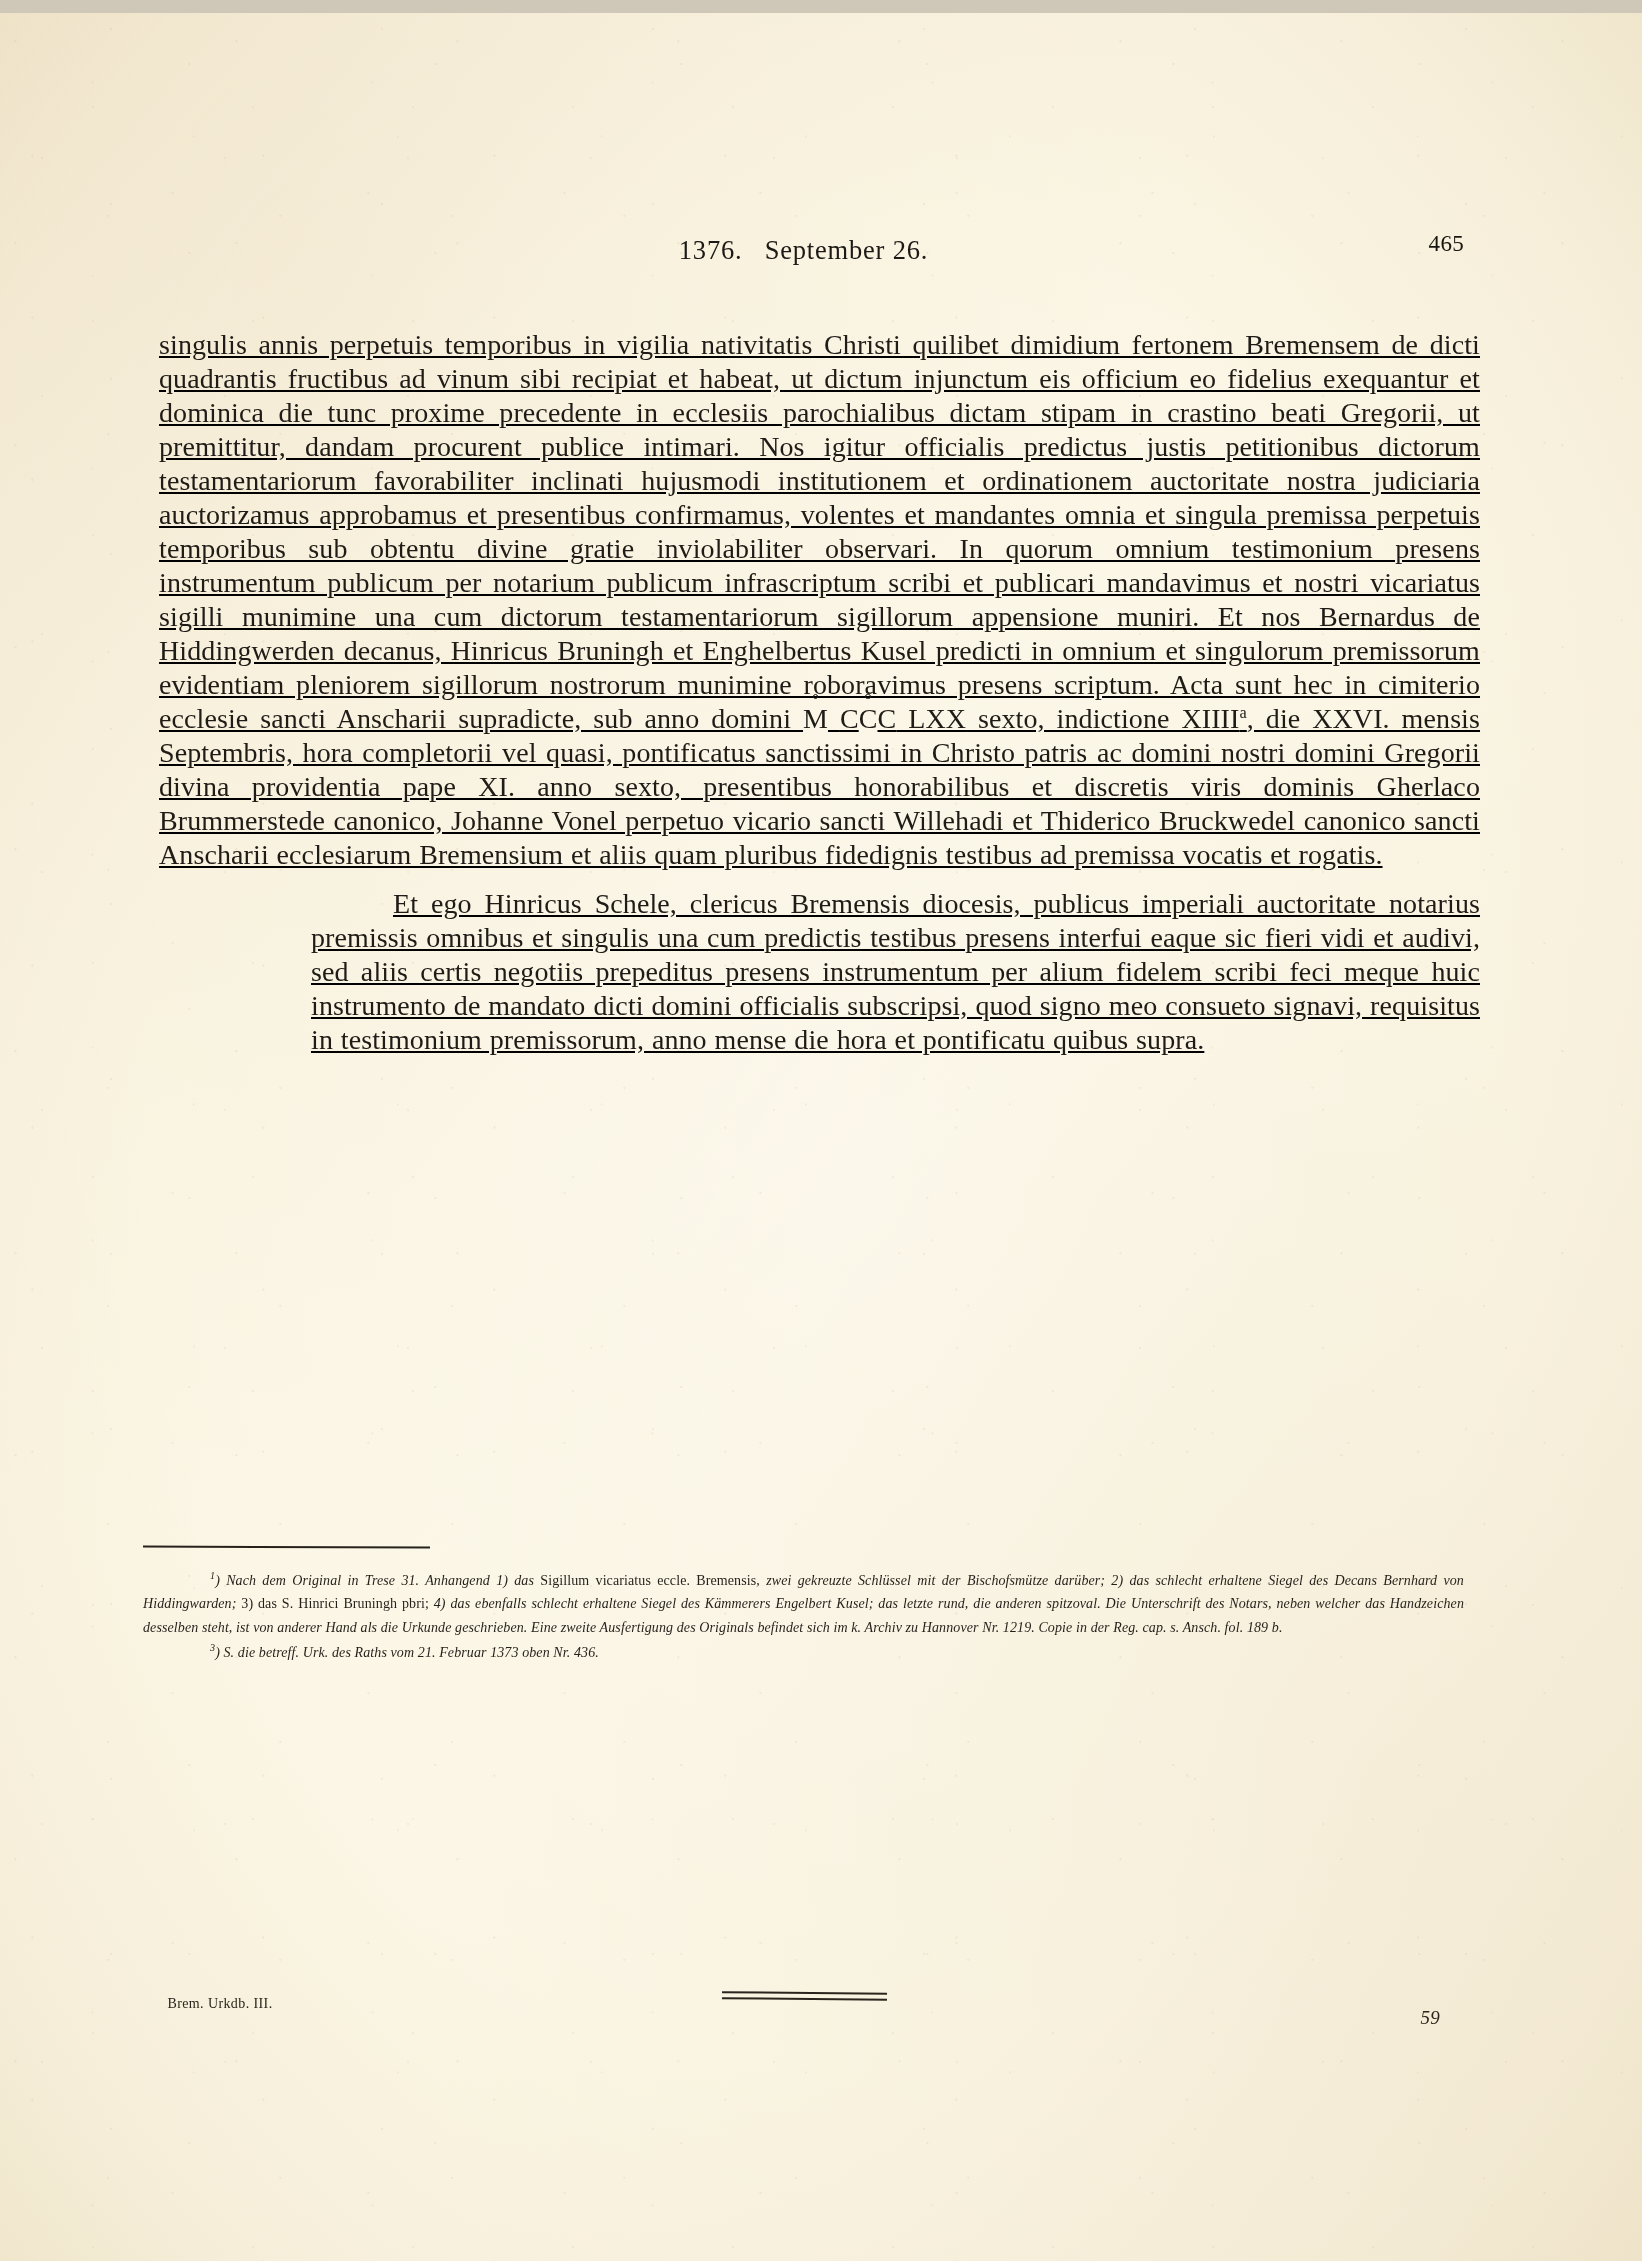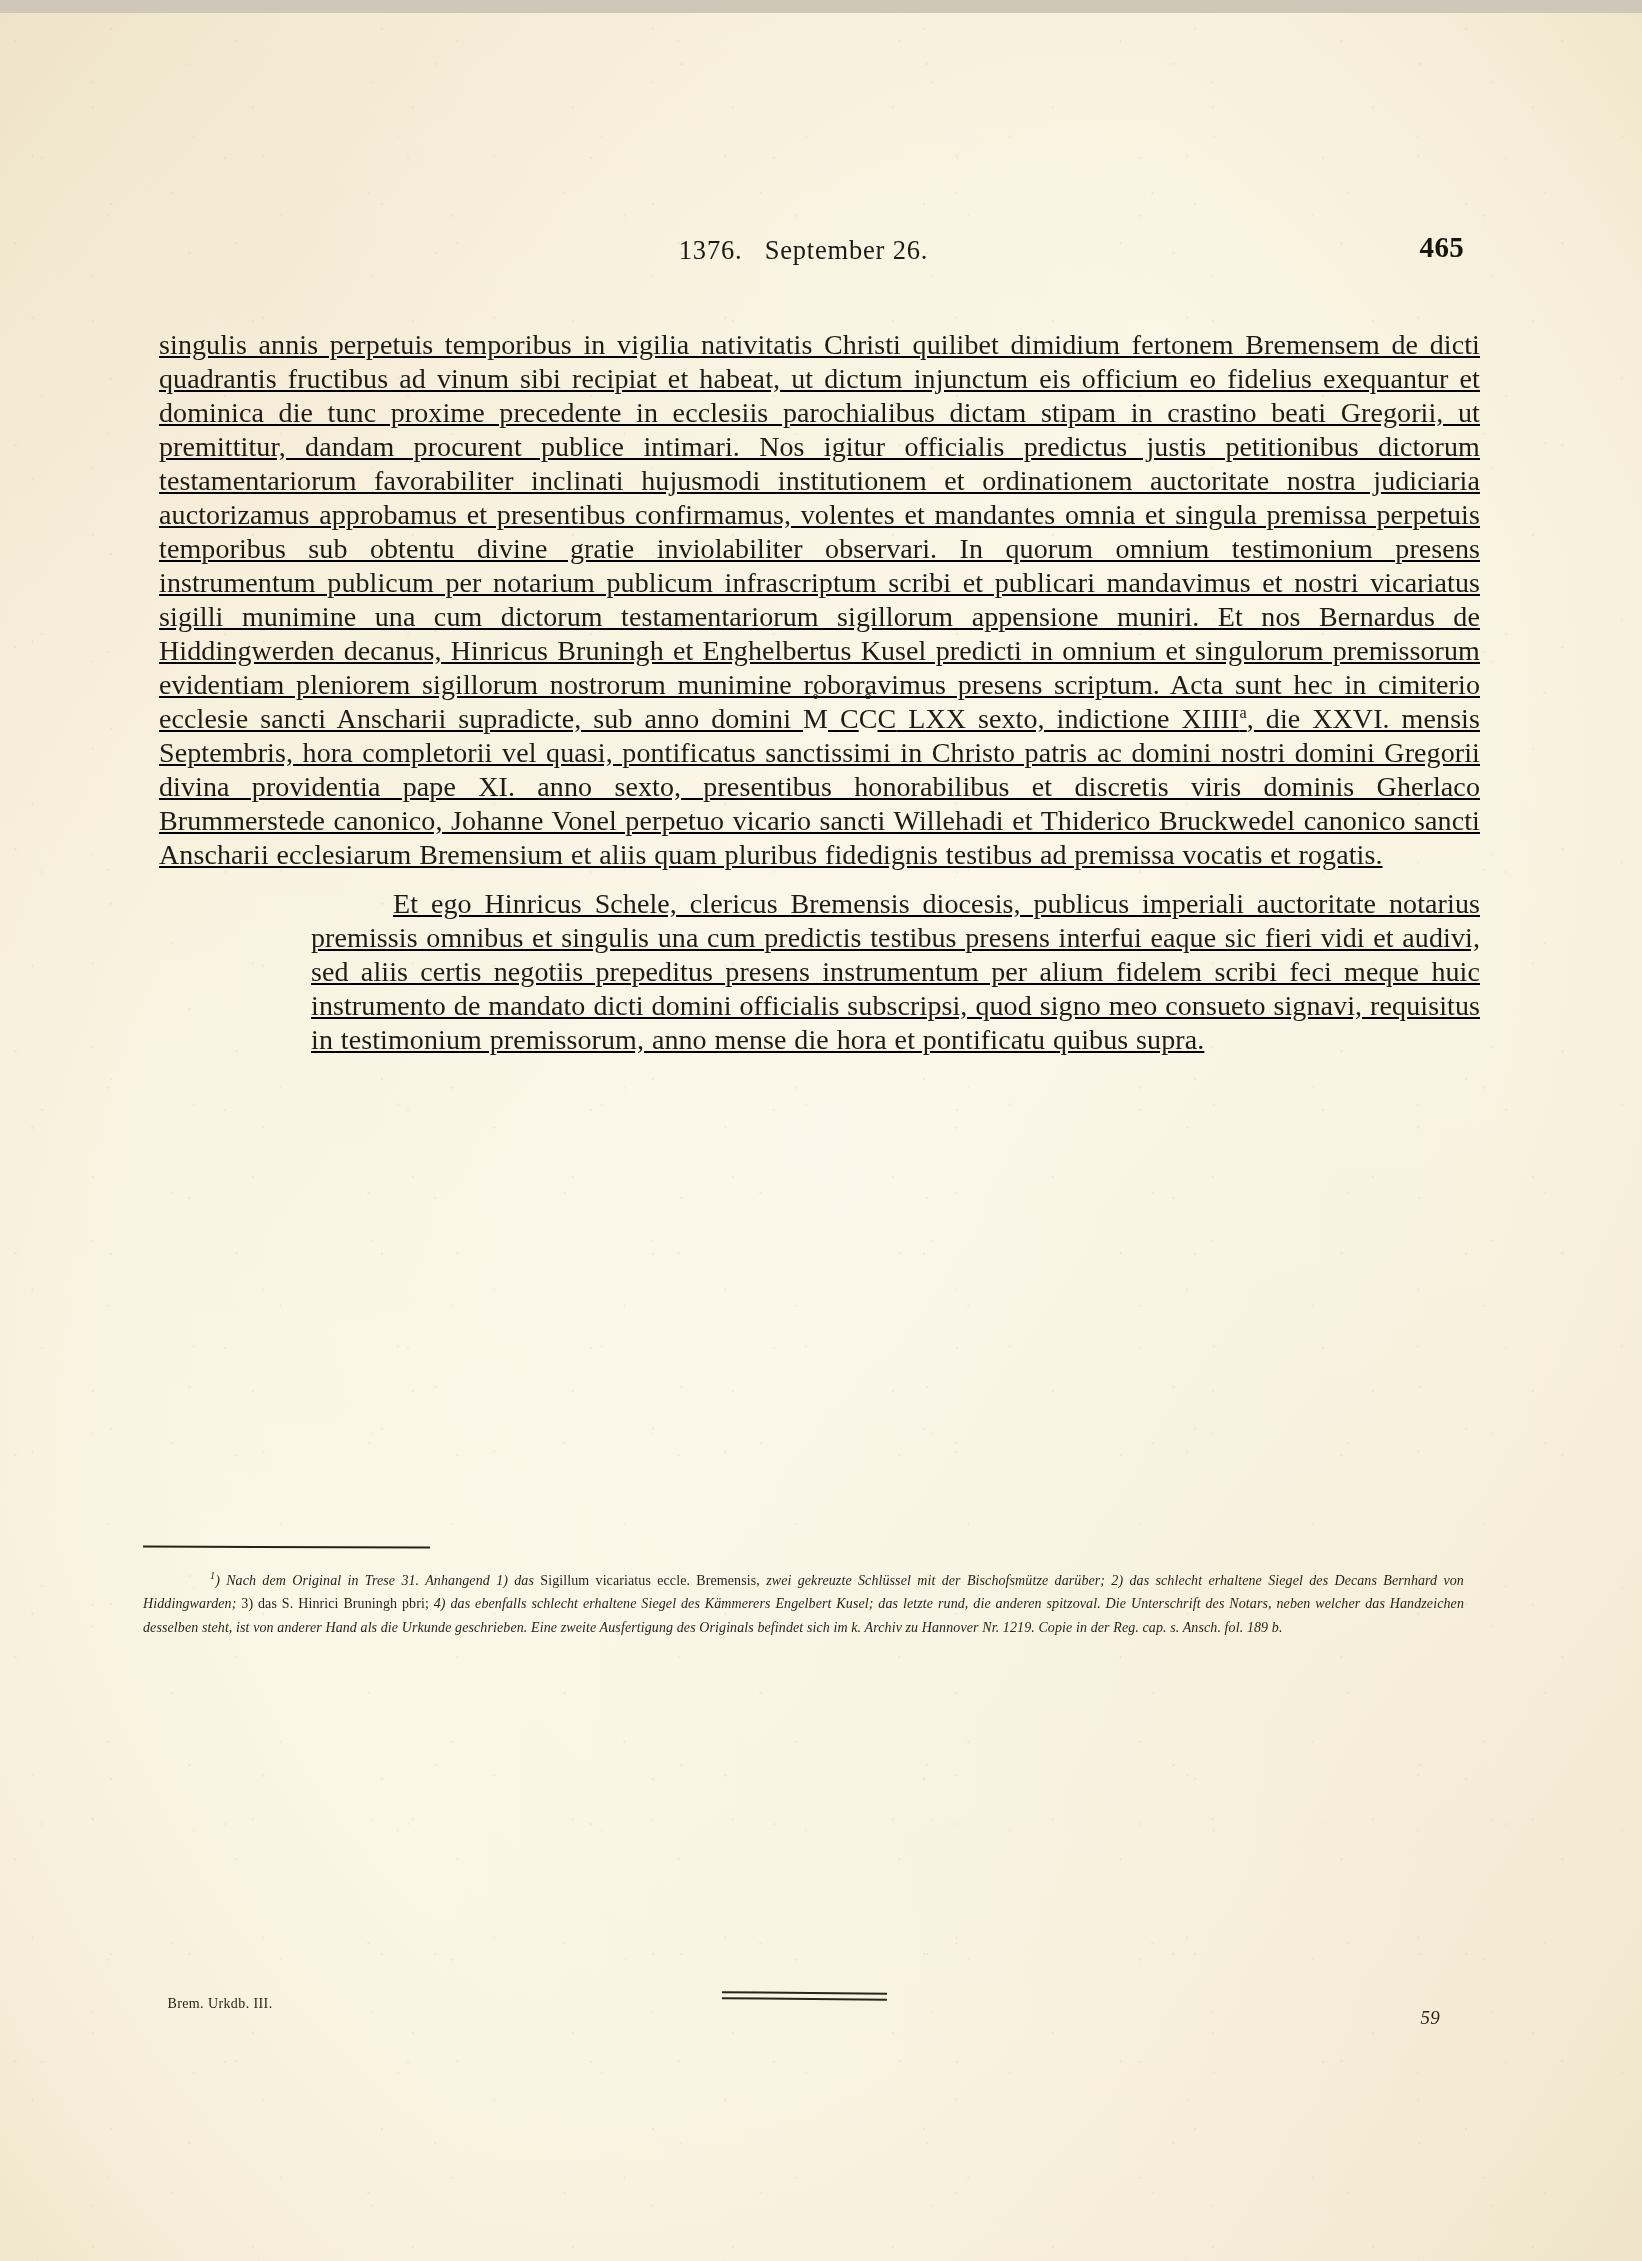--- a/index.html
+++ b/index.html
@@ -73,22 +73,22 @@
     font-size: 26.5px;
     letter-spacing: 0.8px;
     color: #1d1a16;
     white-space: pre;
   }
 
   .runhead-folio {
     position: absolute;
     right: 0;
     top: -4.2px;
-    font-size: 29px;
-    font-weight: bold;
+    font-size: 23px;
+    font-weight: normal;
     letter-spacing: 0.3px;
     color: #17150f;
   }
 
   
   .body-block {
     position: absolute;
     top: 315px;
     left: 16px;
     width: 1321px;
@@ -258,20 +258,23 @@
 
     <div class="fn-rule"></div>
 
     <div class="footnotes">
 
       <p class="fn fn-indent">
         <sup>1</sup><span>) Nach dem Original in Trese 31.  Anhangend 1) das </span><span class="rom">Sigillum vicariatus eccle. Bremensis,</span><span> zwei gekreuzte Schlüssel mit der Bischofsmütze darüber;  2) das schlecht erhaltene Siegel des Decans Bernhard von Hiddingwarden;  </span><span class="rom">3) das S. Hinrici Bruningh pbri;</span><span>  4) das ebenfalls schlecht erhaltene Siegel des Kämmerers Engelbert Kusel; das letzte rund, die anderen spitzoval.  Die Unterschrift des Notars, neben welcher das Handzeichen desselben steht, ist von anderer Hand als die Urkunde geschrieben.  Eine zweite Ausfertigung des Originals befindet sich im k. Archiv zu Hannover Nr. 1219.  Copie in der Reg. cap. s. Ansch. fol. 189 b.</span>
       </p>
 
 
+      <p class="fn fn-indent">
+        <sup>3</sup><span>) S. die betreff. Urk. des Raths vom 21. Februar 1373 oben Nr. 436.</span>
+      </p>
     </div>
 
     <div class="footer">
       <div class="footer-sig">Brem. Urkdb. III.</div>
       <div class="footer-orn">
         <i></i>
           <i></i>
       </div>
       <div class="footer-num">59</div>
     </div>

